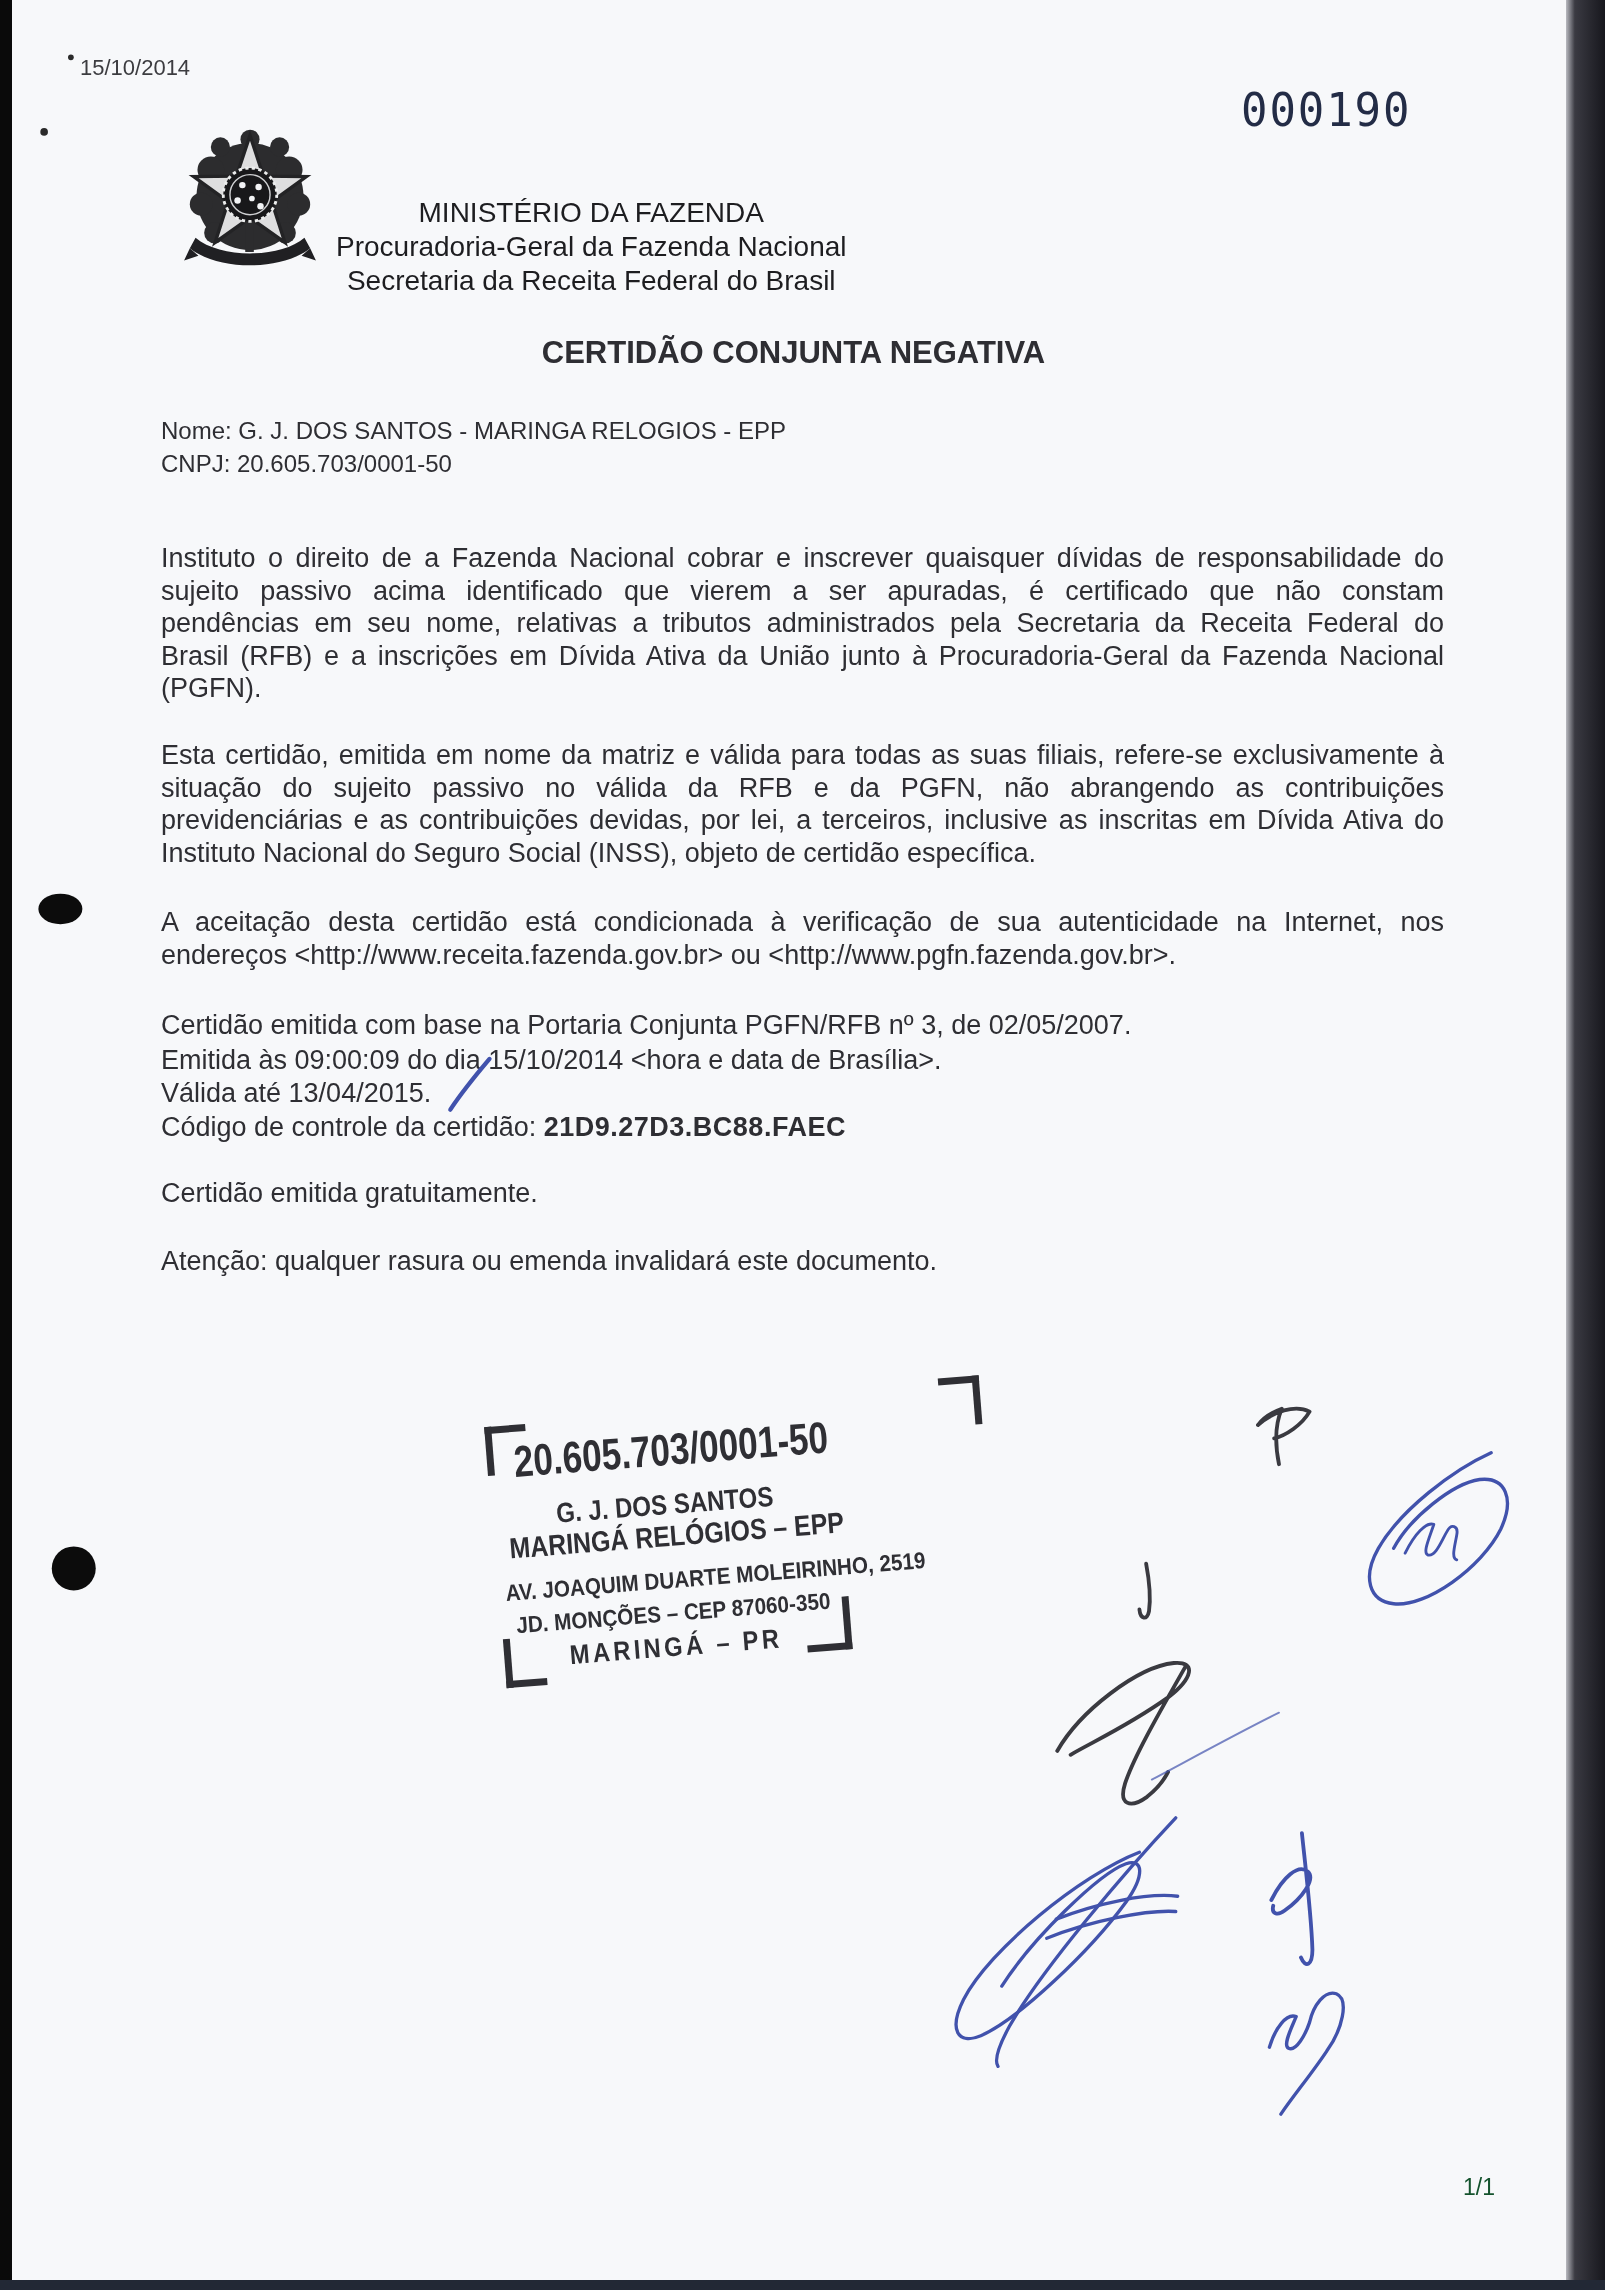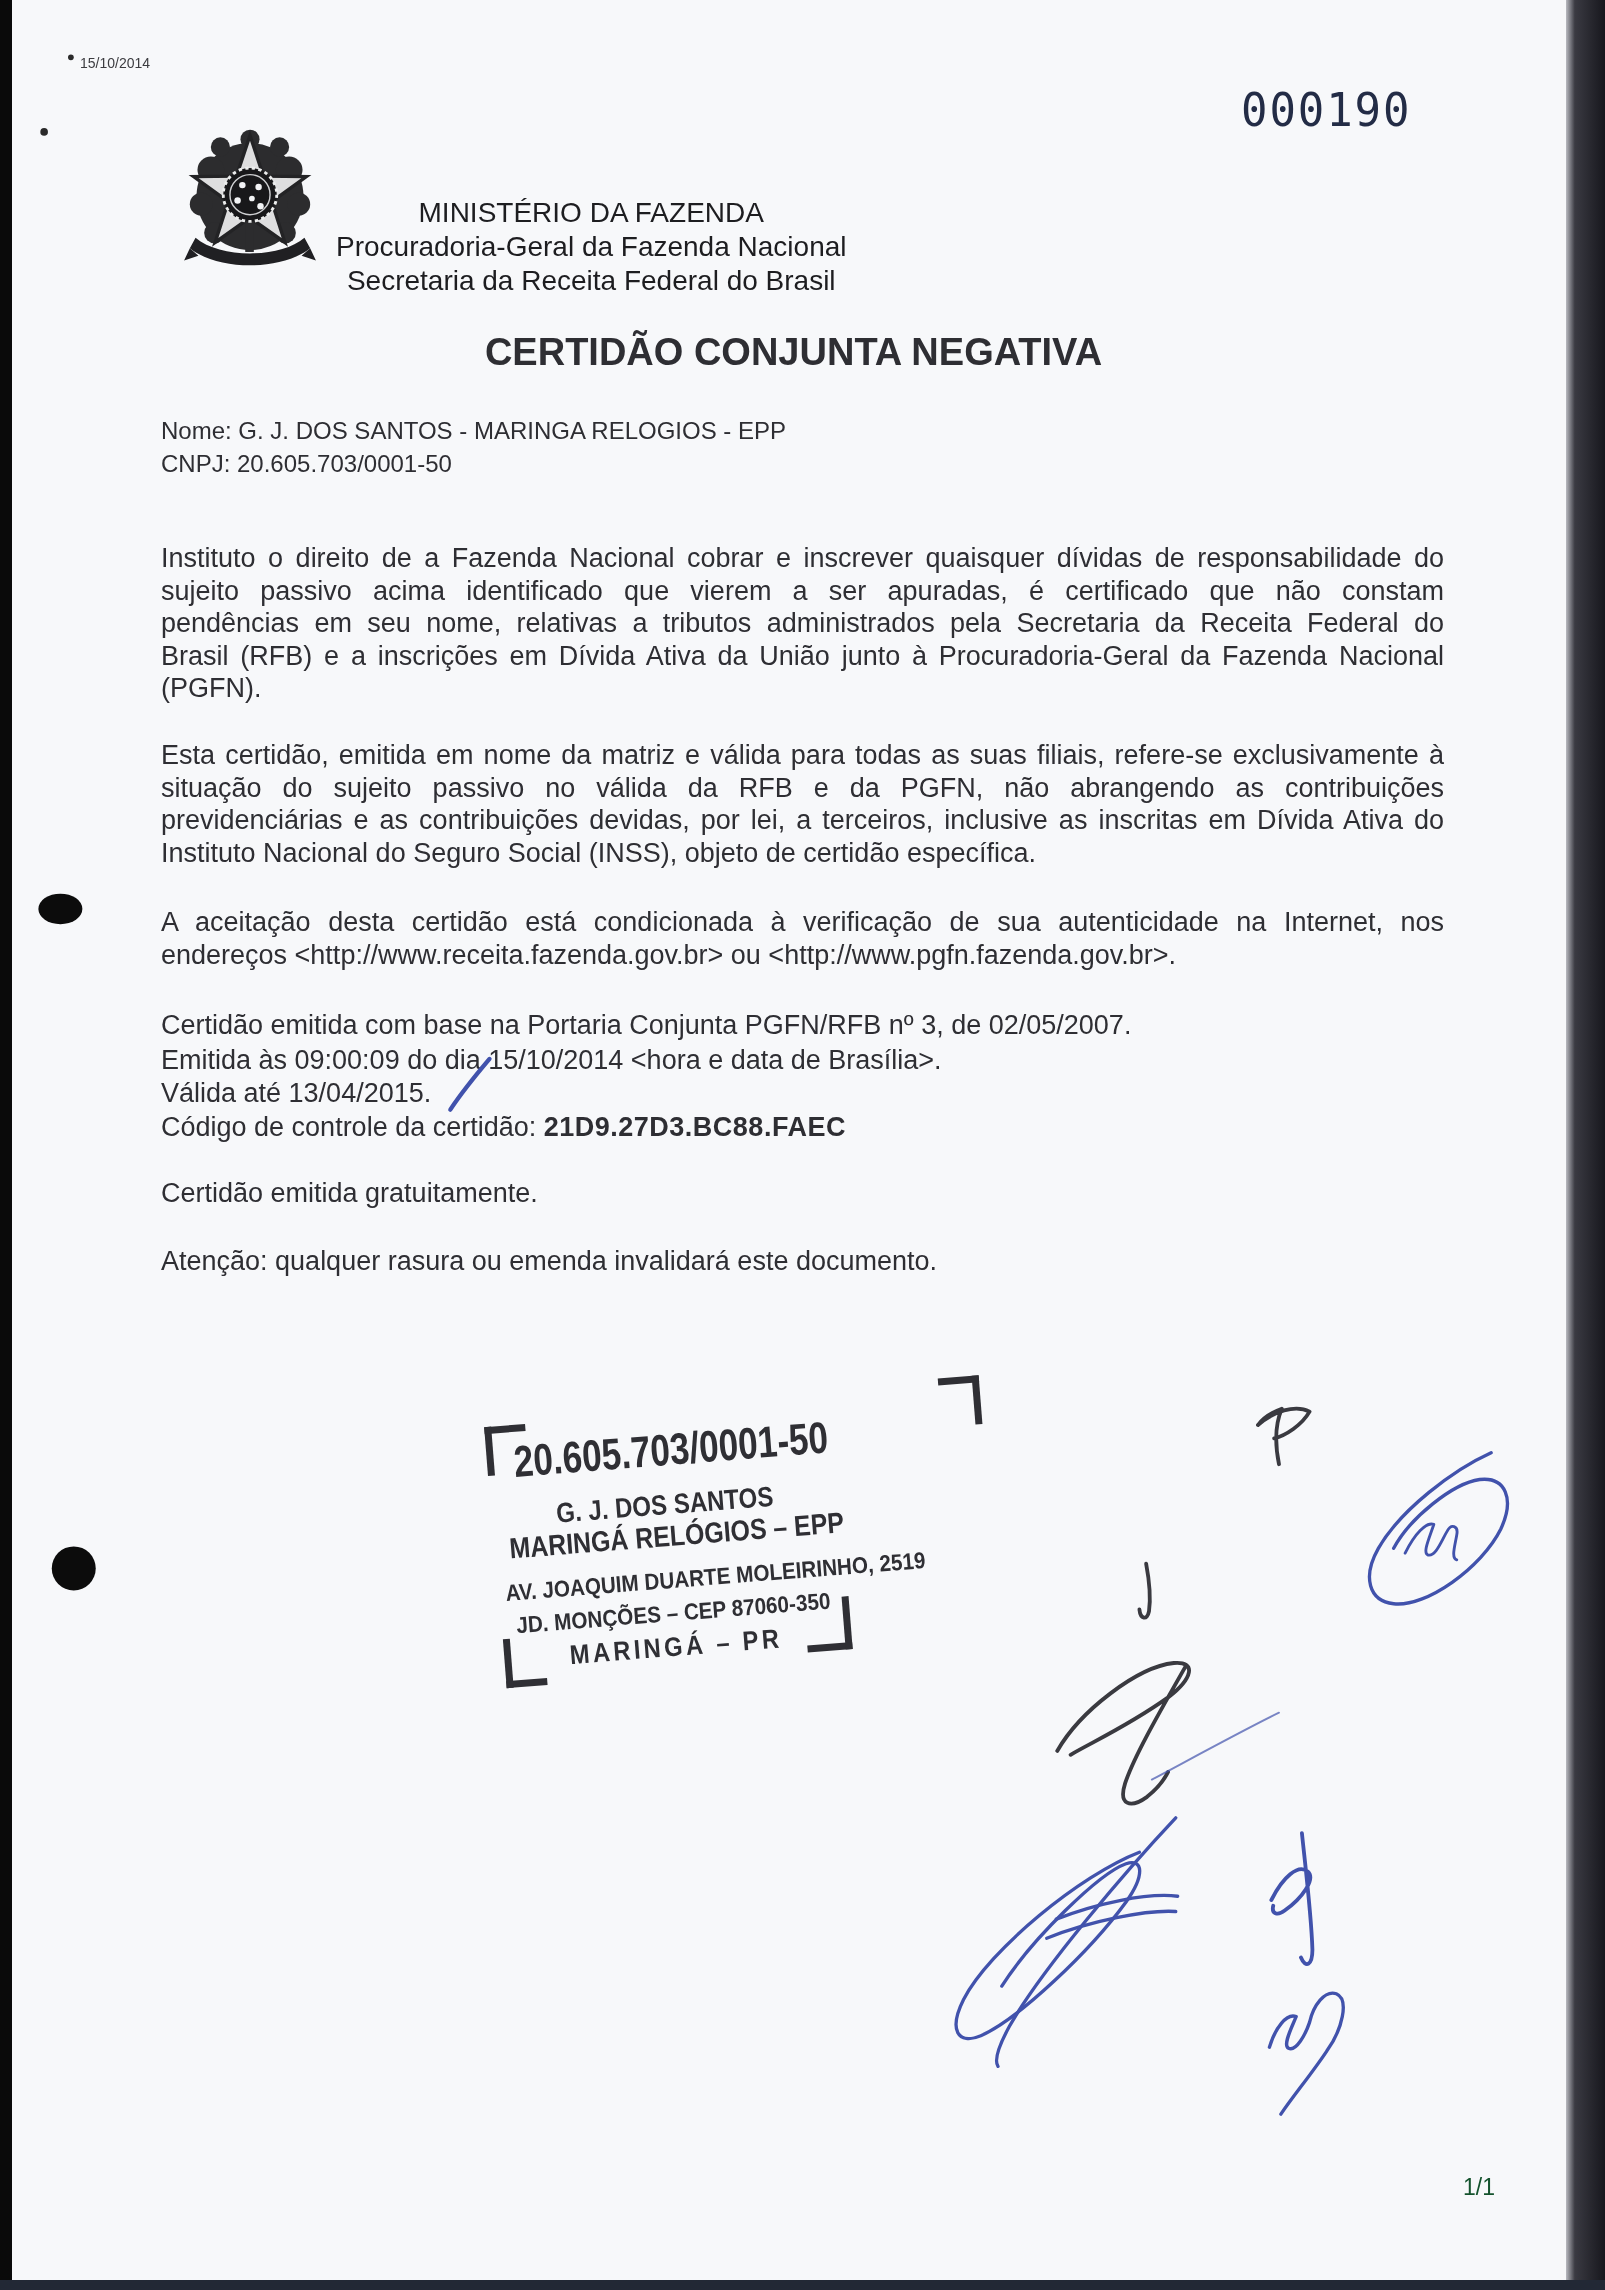--- a/index.html
+++ b/index.html
@@ -8,26 +8,26 @@
     background:var(--paper,#f7f8fa);
     font-family:"Liberation Sans","DejaVu Sans",sans-serif;
     color:var(--ink-black,#2e2e33);
   }
   
   .edge-left{position:absolute;left:0;top:0;width:12.4px;height:2290px;background:#0a0a0a;}
   .edge-right{position:absolute;right:0;top:0;width:40px;height:2290px;
     background:linear-gradient(to right,#b9bac0 0%,#3a3a42 22%,#16161c 100%);}
   .edge-bottom{position:absolute;left:0;bottom:0;width:1606px;height:9.6px;background:#222835;}
   
-  .scan-date{position:absolute;left:80px;top:55px;font-size:14px;color:#3c3c40;}
+  .scan-date{position:absolute;left:80px;top:55px;font-size:22px;color:#3c3c40;}
   .protocol{position:absolute;left:1241px;top:84px;font-family:"DejaVu Sans Mono","Liberation Mono",monospace;
     font-size:44px;letter-spacing:1.9px;color:var(--protocol-ink,#232c46);transform:scaleY(1.04);}
   .coat{position:absolute;left:182px;top:124px;width:136px;height:170px;}
   .org{position:absolute;left:336px;top:196px;font-weight:normal;font-size:28px;line-height:34px;color:#1d1d20;text-align:center;}
-  .titleblock{position:absolute;left:153px;top:335px;width:1281px;text-align:center;line-height:35px;font-size:38px;}
+  .titleblock{position:absolute;left:153px;top:335px;width:1281px;text-align:center;line-height:35px;font-size:31px;}
   .titleblock .t1{font-weight:bold;}
   .subject{position:absolute;left:161px;top:414px;font-size:24px;font-weight:normal;line-height:33px;}
   
   .para{position:absolute;left:161px;width:1283px;font-size:27px;}
   .pline{text-align:justify;text-align-last:justify;height:32.5px;white-space:nowrap;}
   .pline.last{text-align-last:left;}
   .bline{position:absolute;left:161px;font-size:27px;white-space:nowrap;}
   .bline b{letter-spacing:0.5px;}
   
   .stamp{position:absolute;left:473px;top:1413px;width:521px;height:292px;

